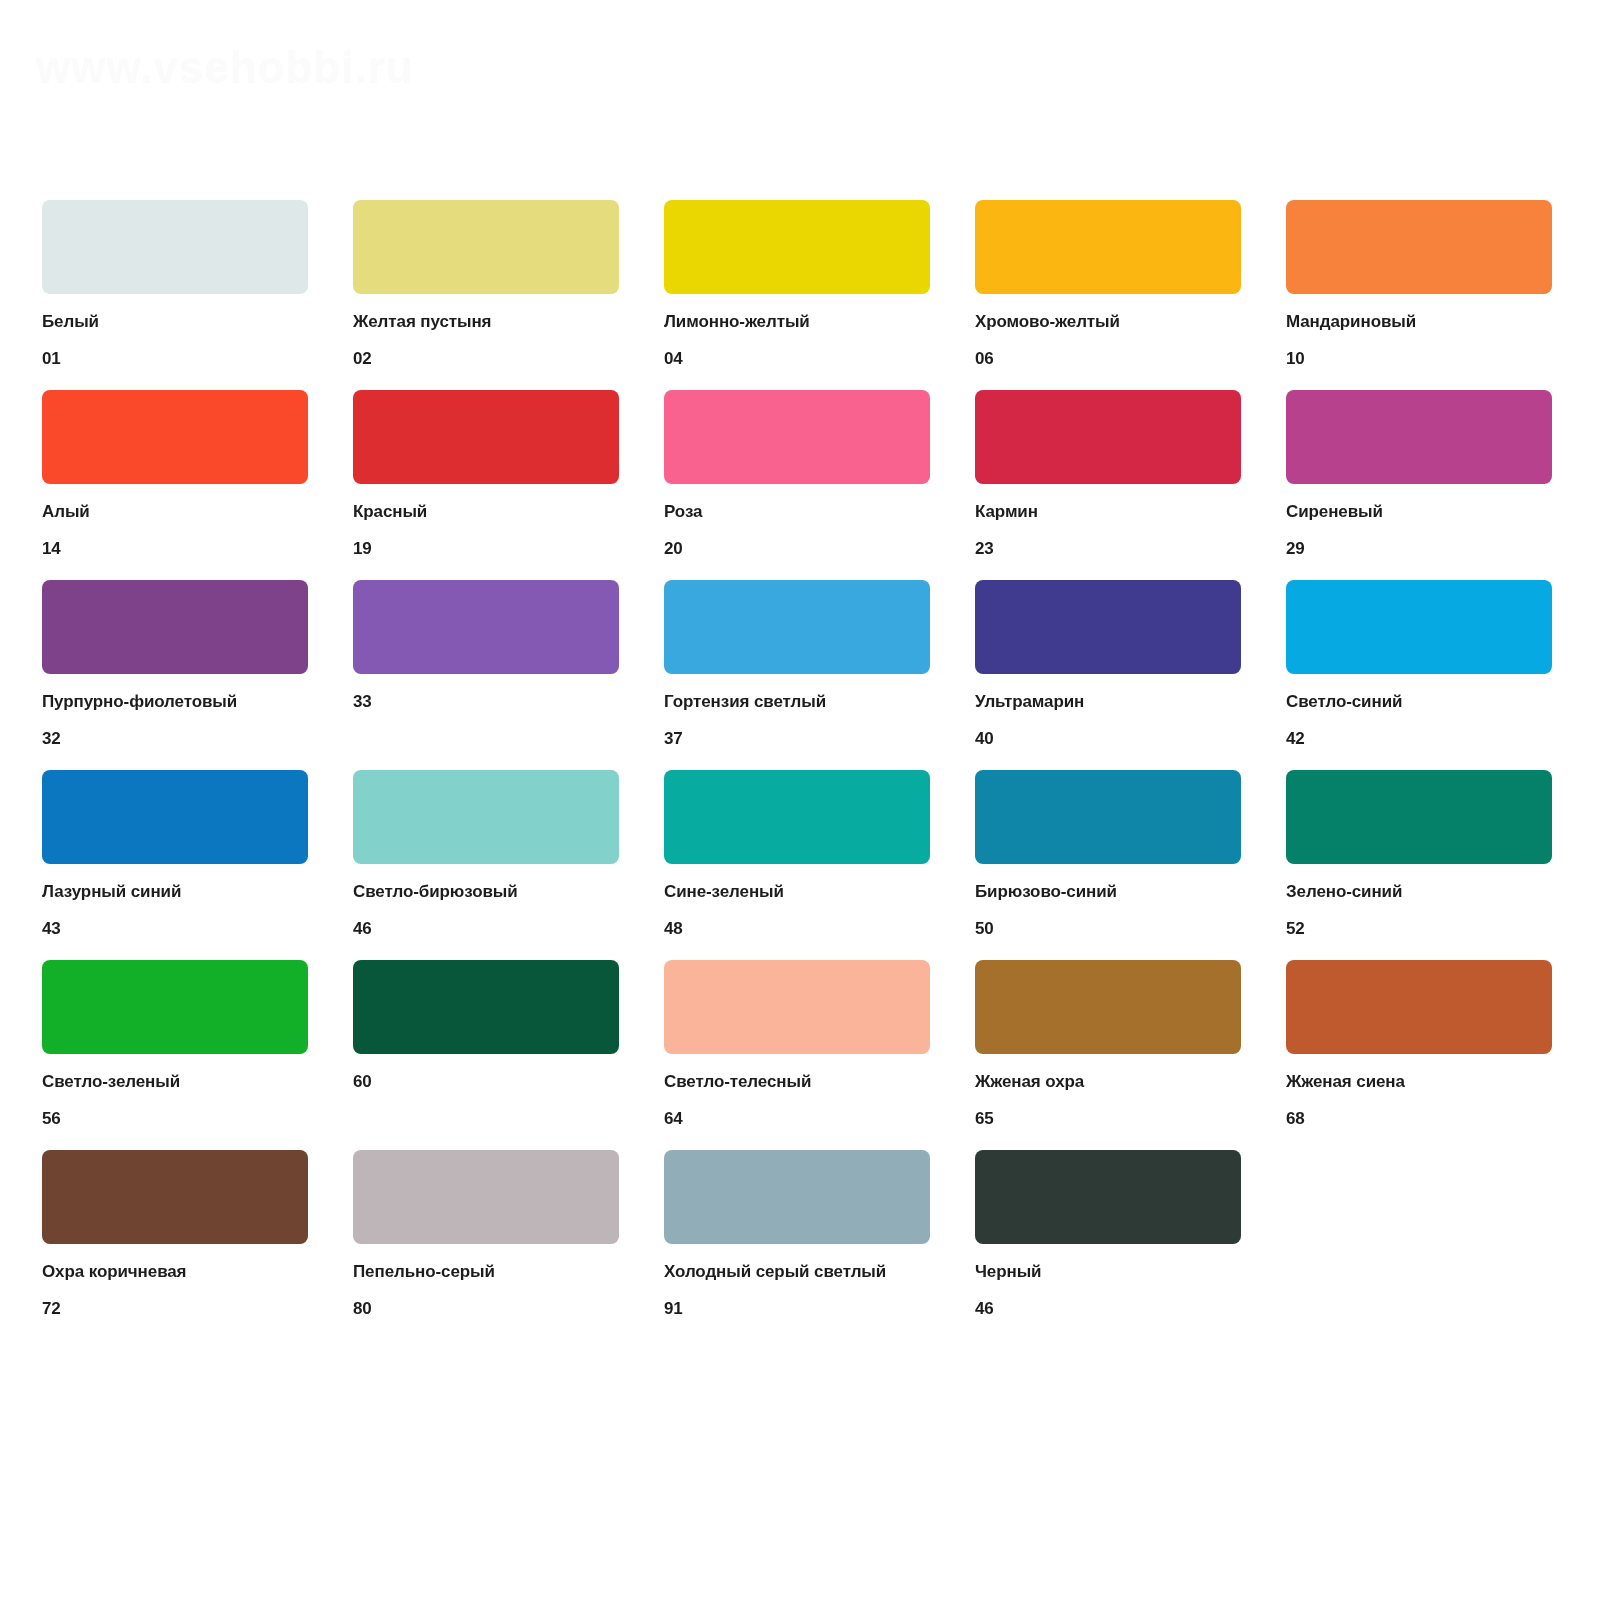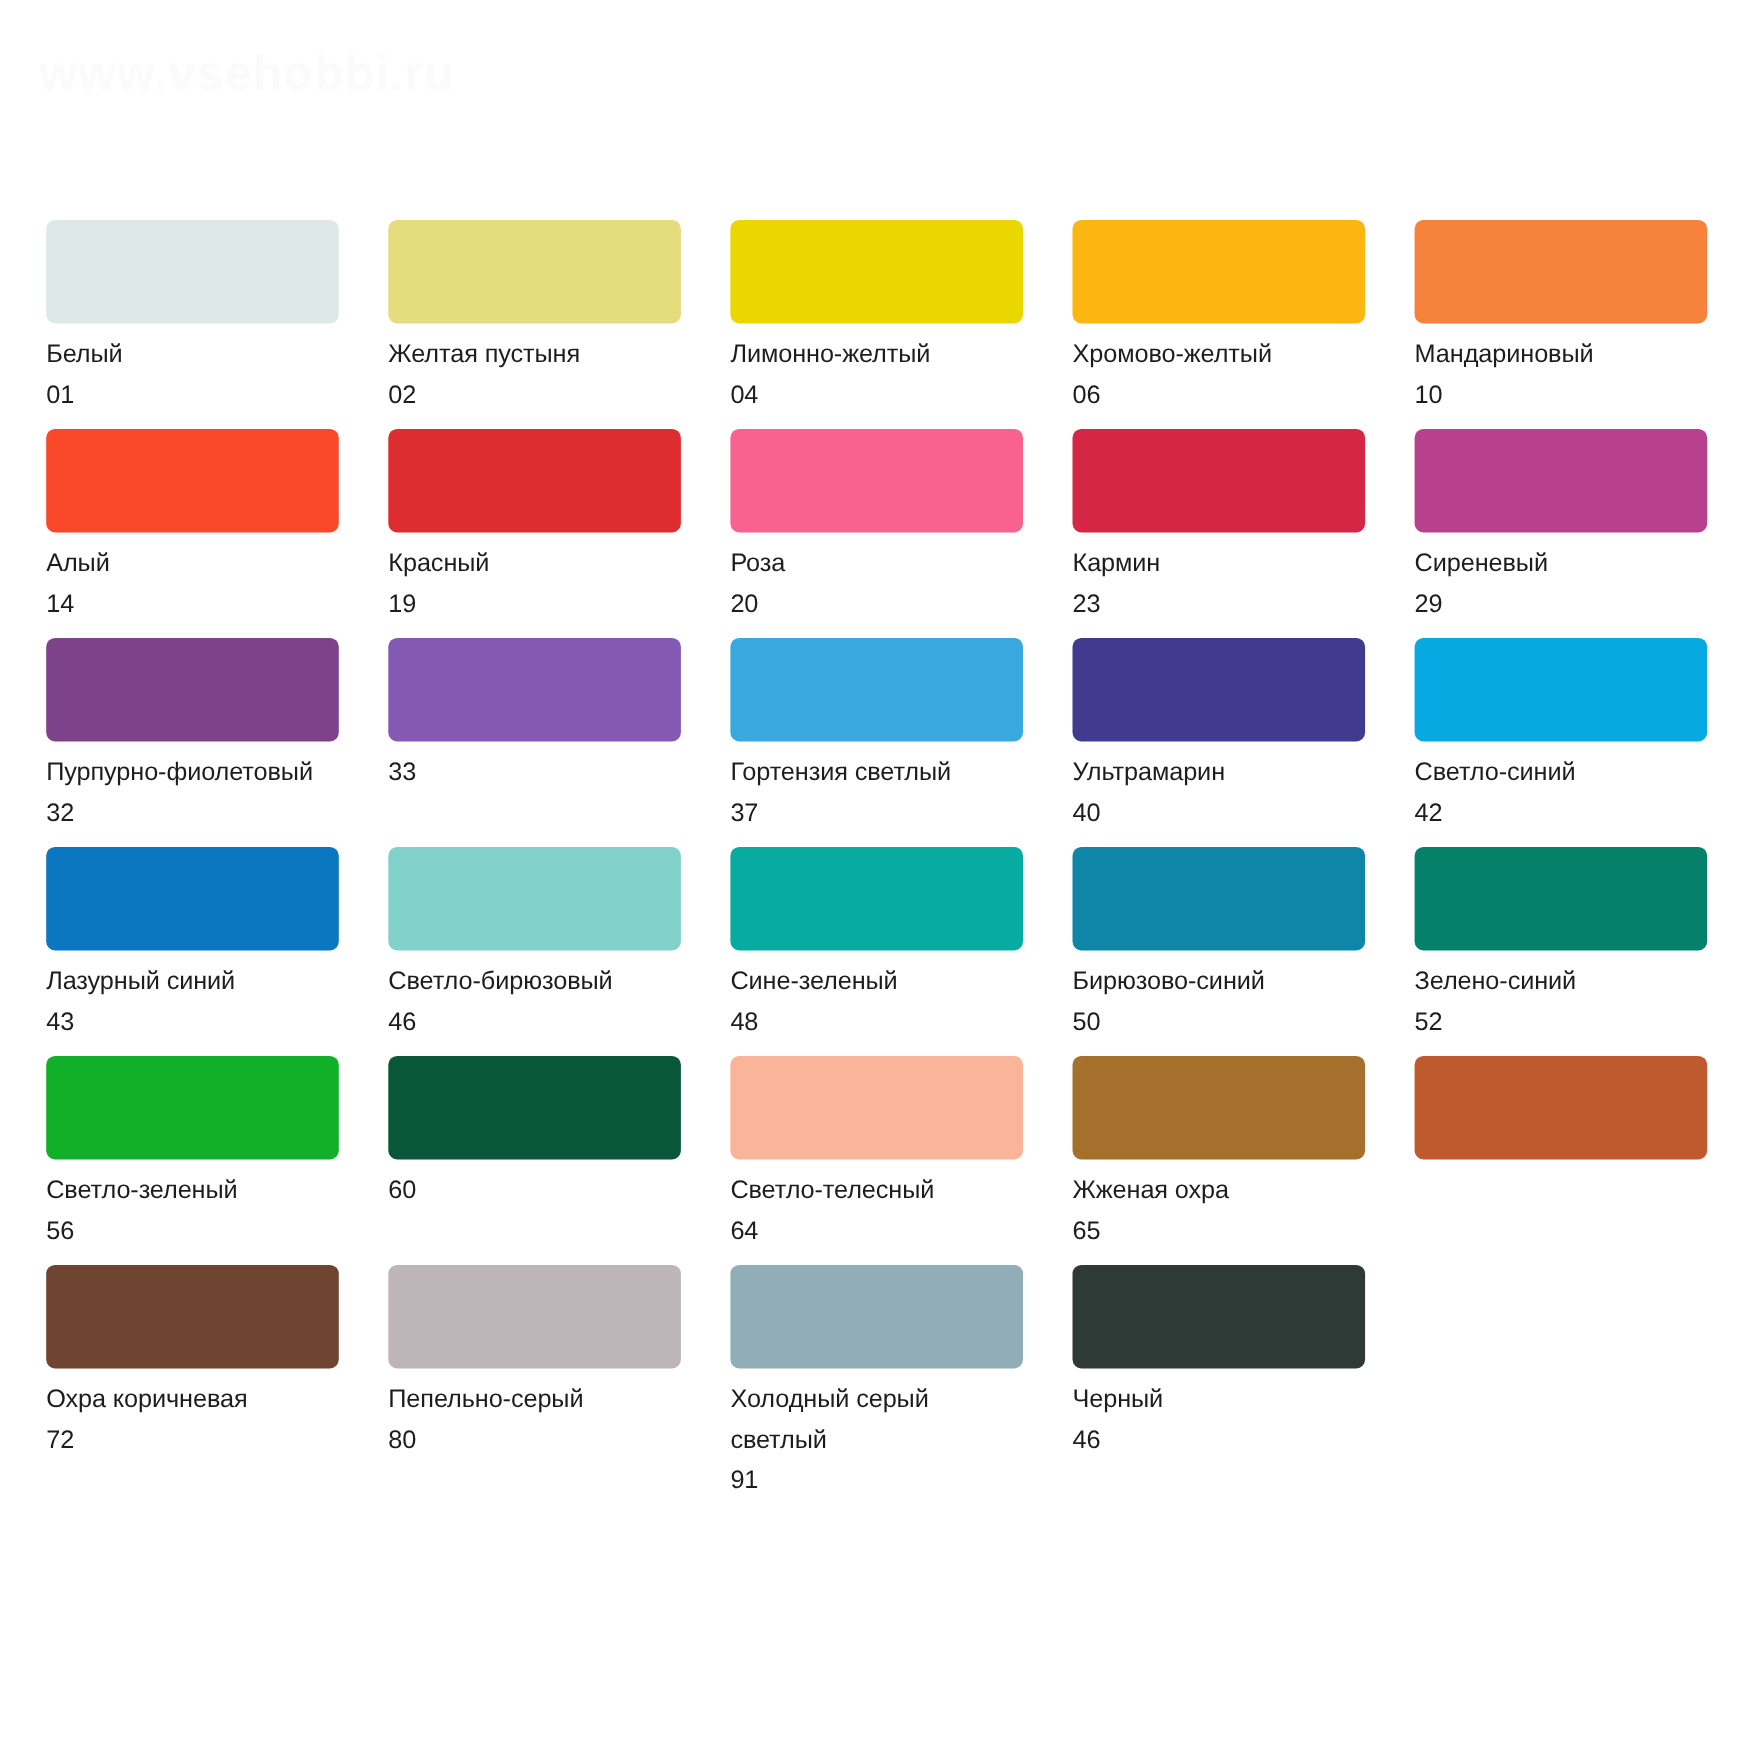--- a/index.html
+++ b/index.html
@@ -55,24 +55,24 @@
 
   .swatch {
     width: 266px;
     height: 94px;
     border-radius: 8px;
     box-sizing: border-box;
   }
 
   .caption {
     margin-top: 9px;
-    font-size: 23px;
+    font-size: 17px;
     line-height: 37px;
     color: #1d1d1d;
-    font-weight: 400;
+    font-weight: 700;
     letter-spacing: -0.1px;
     width: 290px;
   }
 
   .cname {
     display: block;
     white-space: normal;
     word-break: normal;
   }
 
@@ -252,20 +252,24 @@
       </div>
       <div class="cell">
         <div class="swatch" style="background: rgb(164, 112, 43);"></div>
         <div class="caption">
           <span class="cname">Жженая охра</span>
           <span class="ccode">65</span>
         </div>
       </div>
       <div class="cell">
         <div class="swatch" style="background: rgb(191, 90, 46);"></div>
+        <div class="caption">
+          <span class="cname">Жженая сиена</span>
+          <span class="ccode">68</span>
+        </div>
       </div>
       <div class="cell">
         <div class="swatch" style="background: rgb(111, 68, 48);"></div>
         <div class="caption">
           <span class="cname">Охра коричневая</span>
           <span class="ccode">72</span>
         </div>
       </div>
       <div class="cell">
         <div class="swatch" style="background: rgb(189, 181, 184);"></div>

